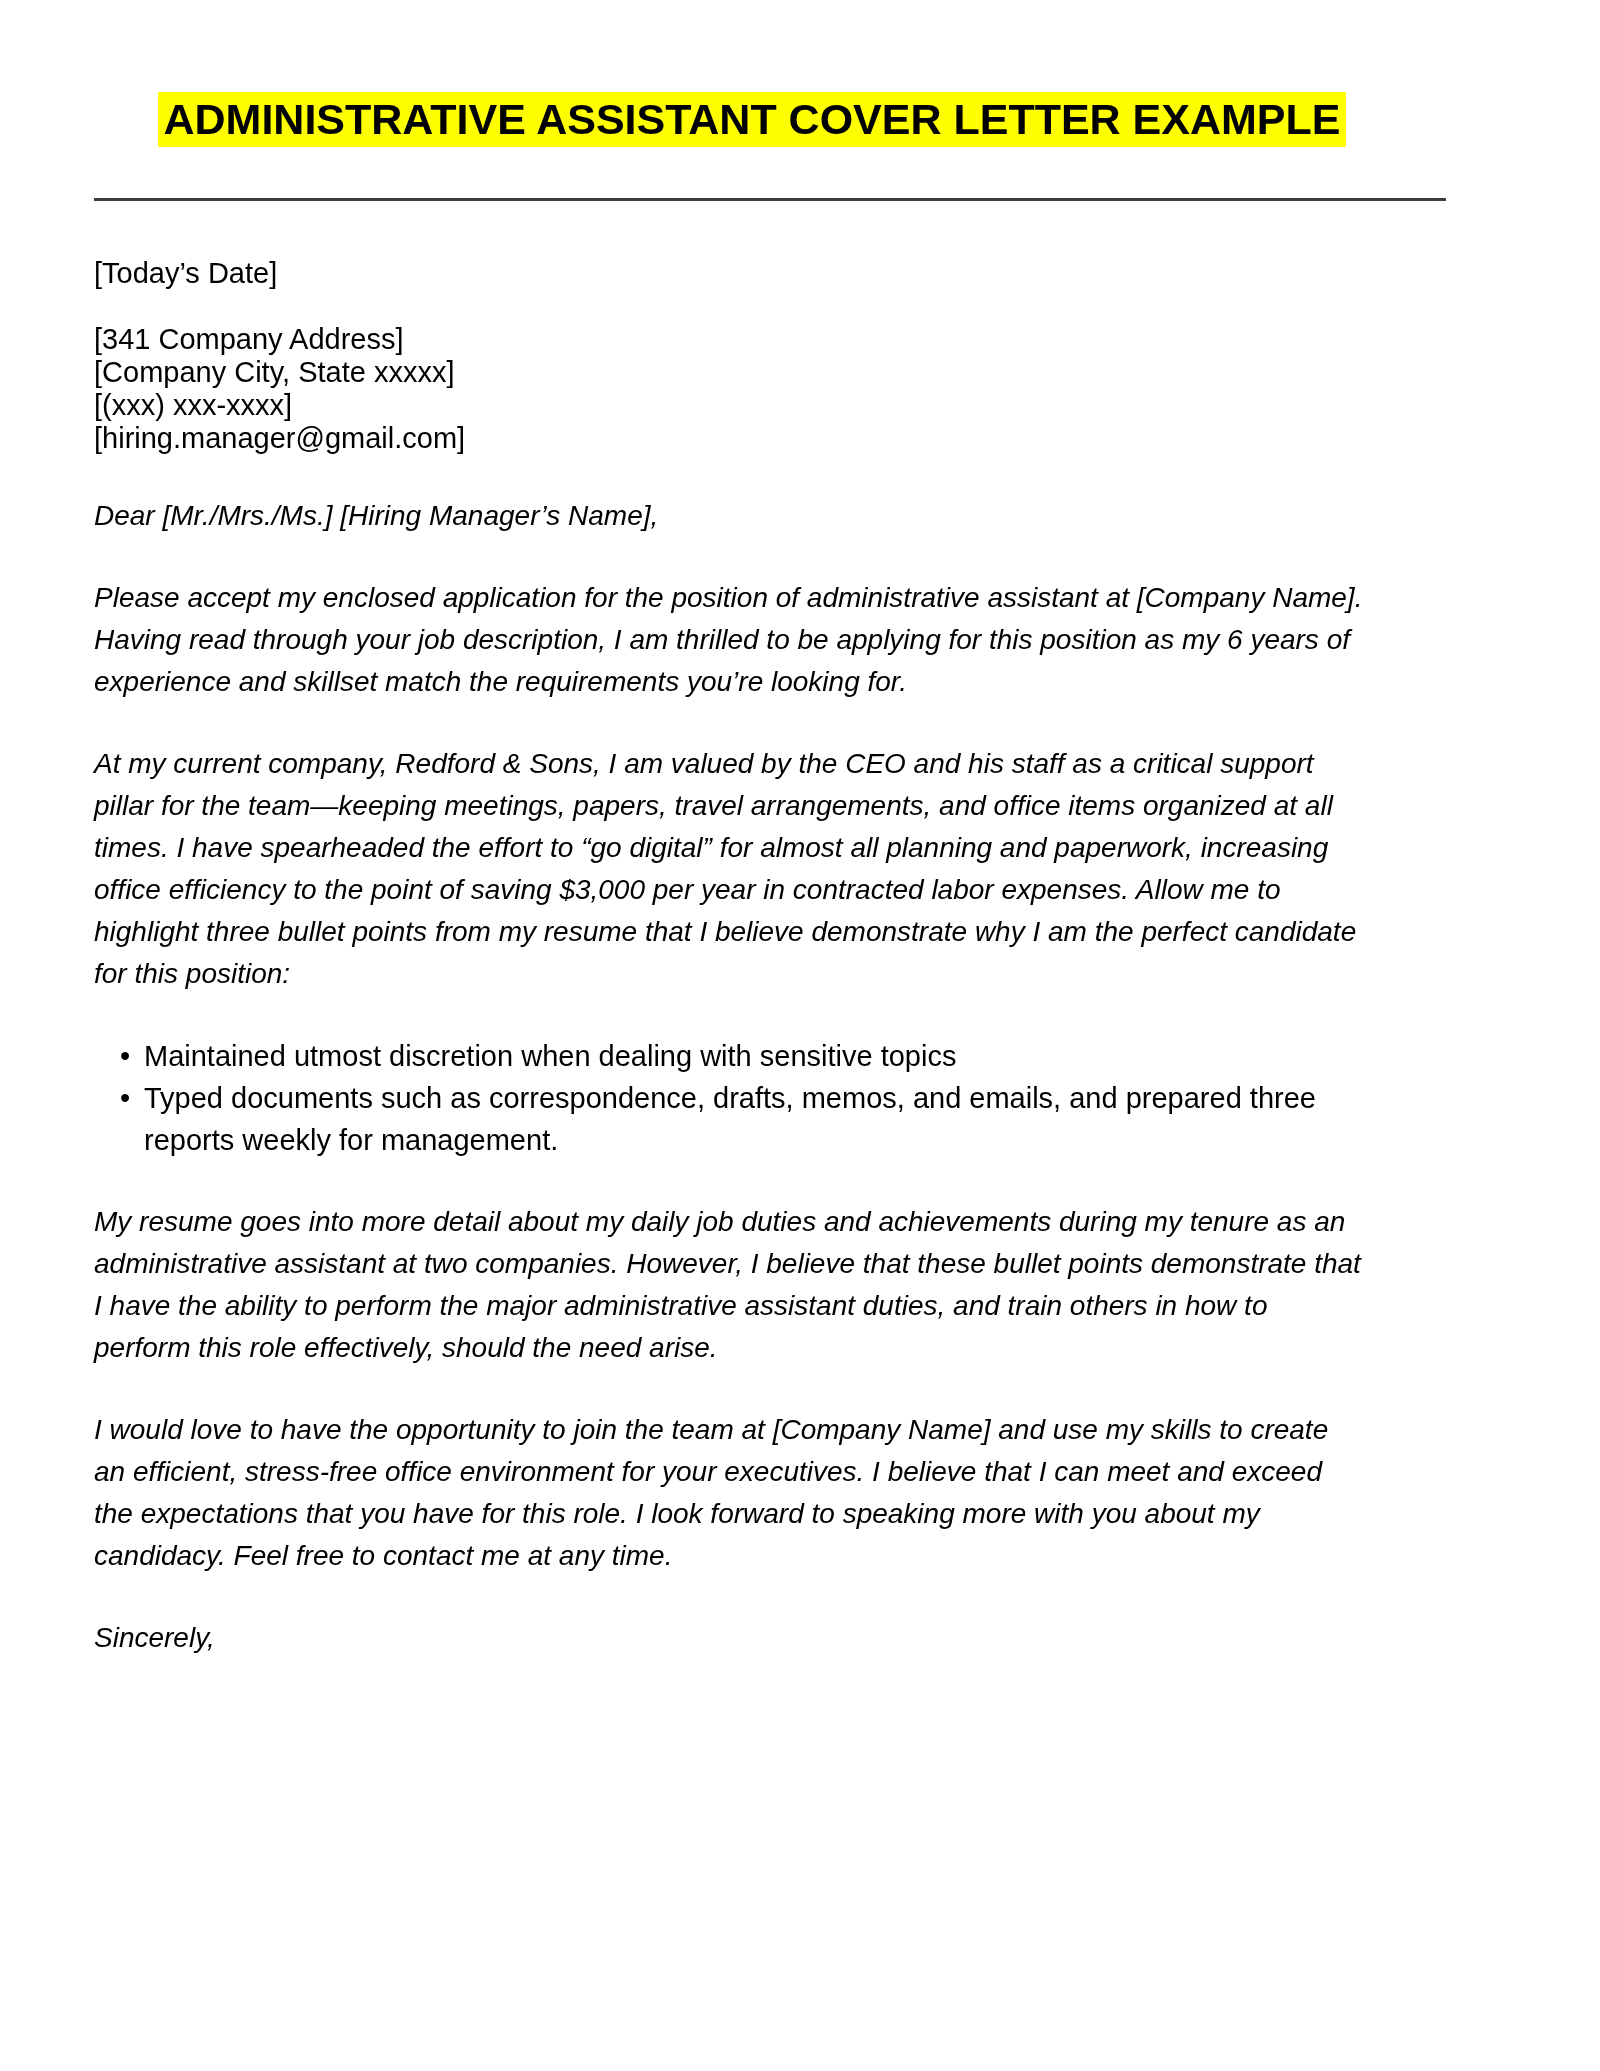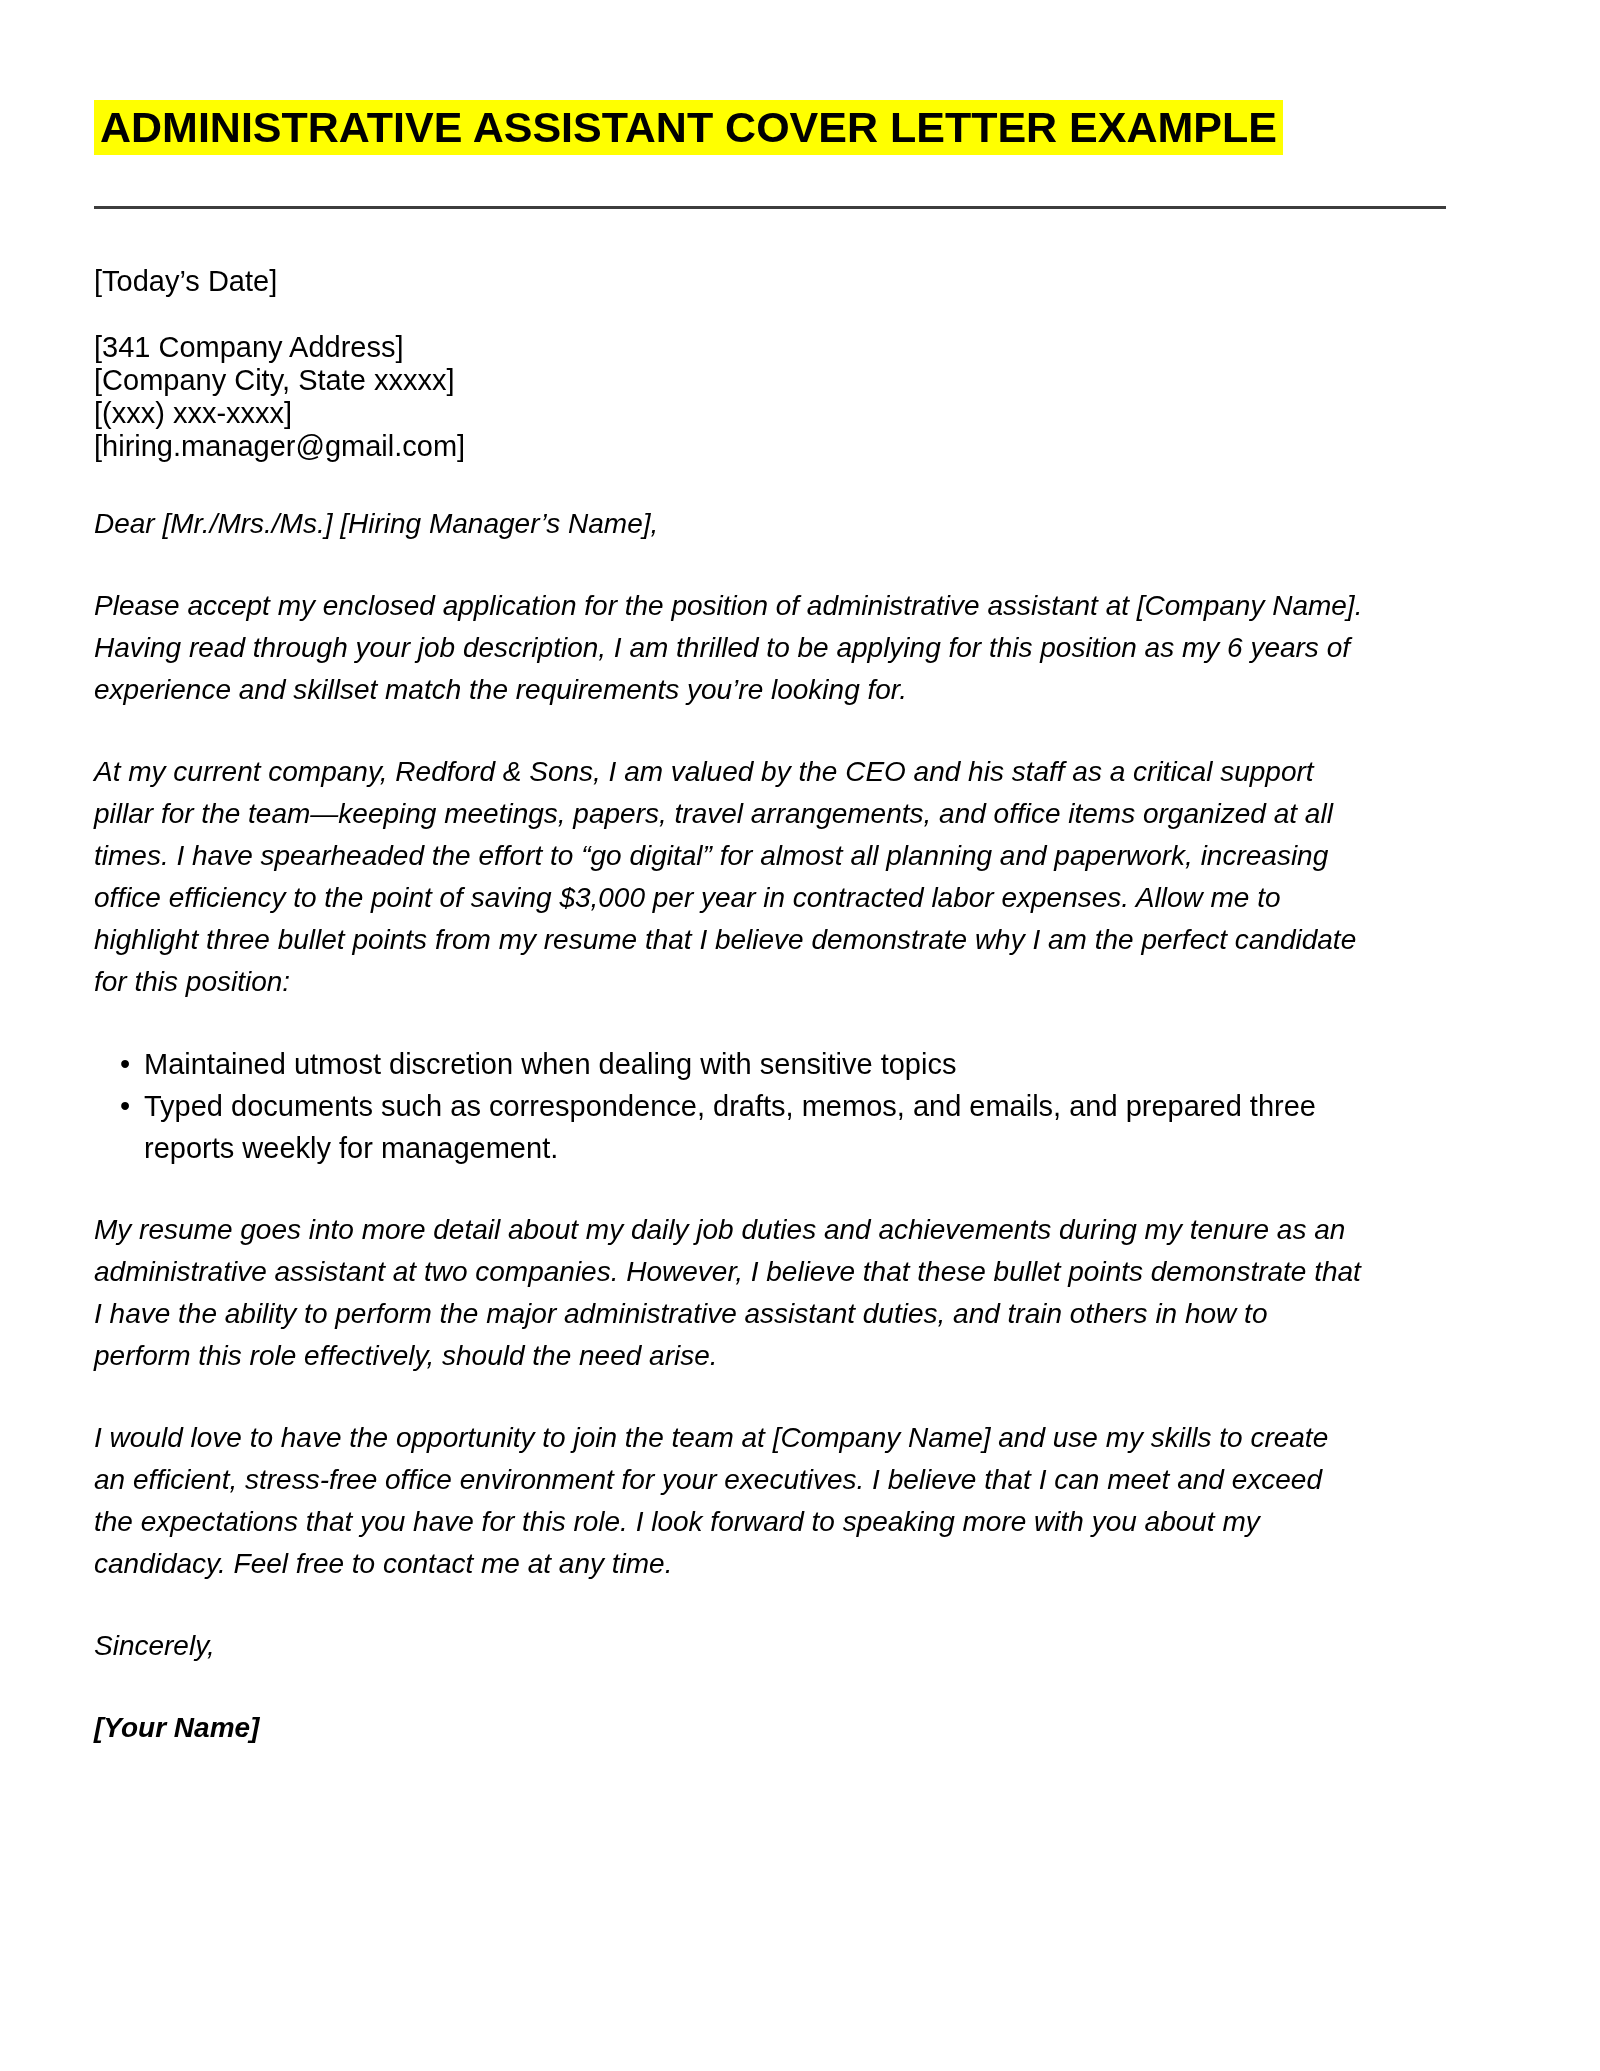--- a/index.html
+++ b/index.html
@@ -12,21 +12,21 @@
     width: 1600px;
     height: 2071px;
     box-sizing: border-box;
     background: #ffffff;
     padding: 92px 190px 0 94px;
     font-family: "Liberation Sans", sans-serif;
     color: #000000;
     overflow: hidden;
   }
   .header {
-    margin-top: 8px;
+    text-align: center;
   }
   .doc-title {
     display: inline-block;
     background: #ffff00;
     font-size: 43px;
     font-weight: 700;
     line-height: 49px;
     padding: 3px 6px;
     white-space: nowrap;
     letter-spacing: 0px;
@@ -112,15 +112,14 @@
     <li>Maintained utmost discretion when dealing with sensitive topics</li>
     <li>Typed documents such as correspondence, drafts, memos, and emails, and prepared three reports weekly for management.</li>
   </ul>
 
   <p class="para">My resume goes into more detail about my daily job duties and achievements during my tenure as an administrative assistant at two companies. However, I believe that these bullet points demonstrate that I have the ability to perform the major administrative assistant duties, and train others in how to perform this role effectively, should the need arise.</p>
 
   <p class="para">I would love to have the opportunity to join the team at [Company Name] and use my skills to create an efficient, stress-free office environment for your executives. I believe that I can meet and exceed the expectations that you have for this role. I look forward to speaking more with you about my candidacy. Feel free to contact me at any time.</p>
 
   <p class="closing">Sincerely,</p>
 
-  <p class="signature">[Your Name]</p>
 
 </div>
 
 </body></html>

